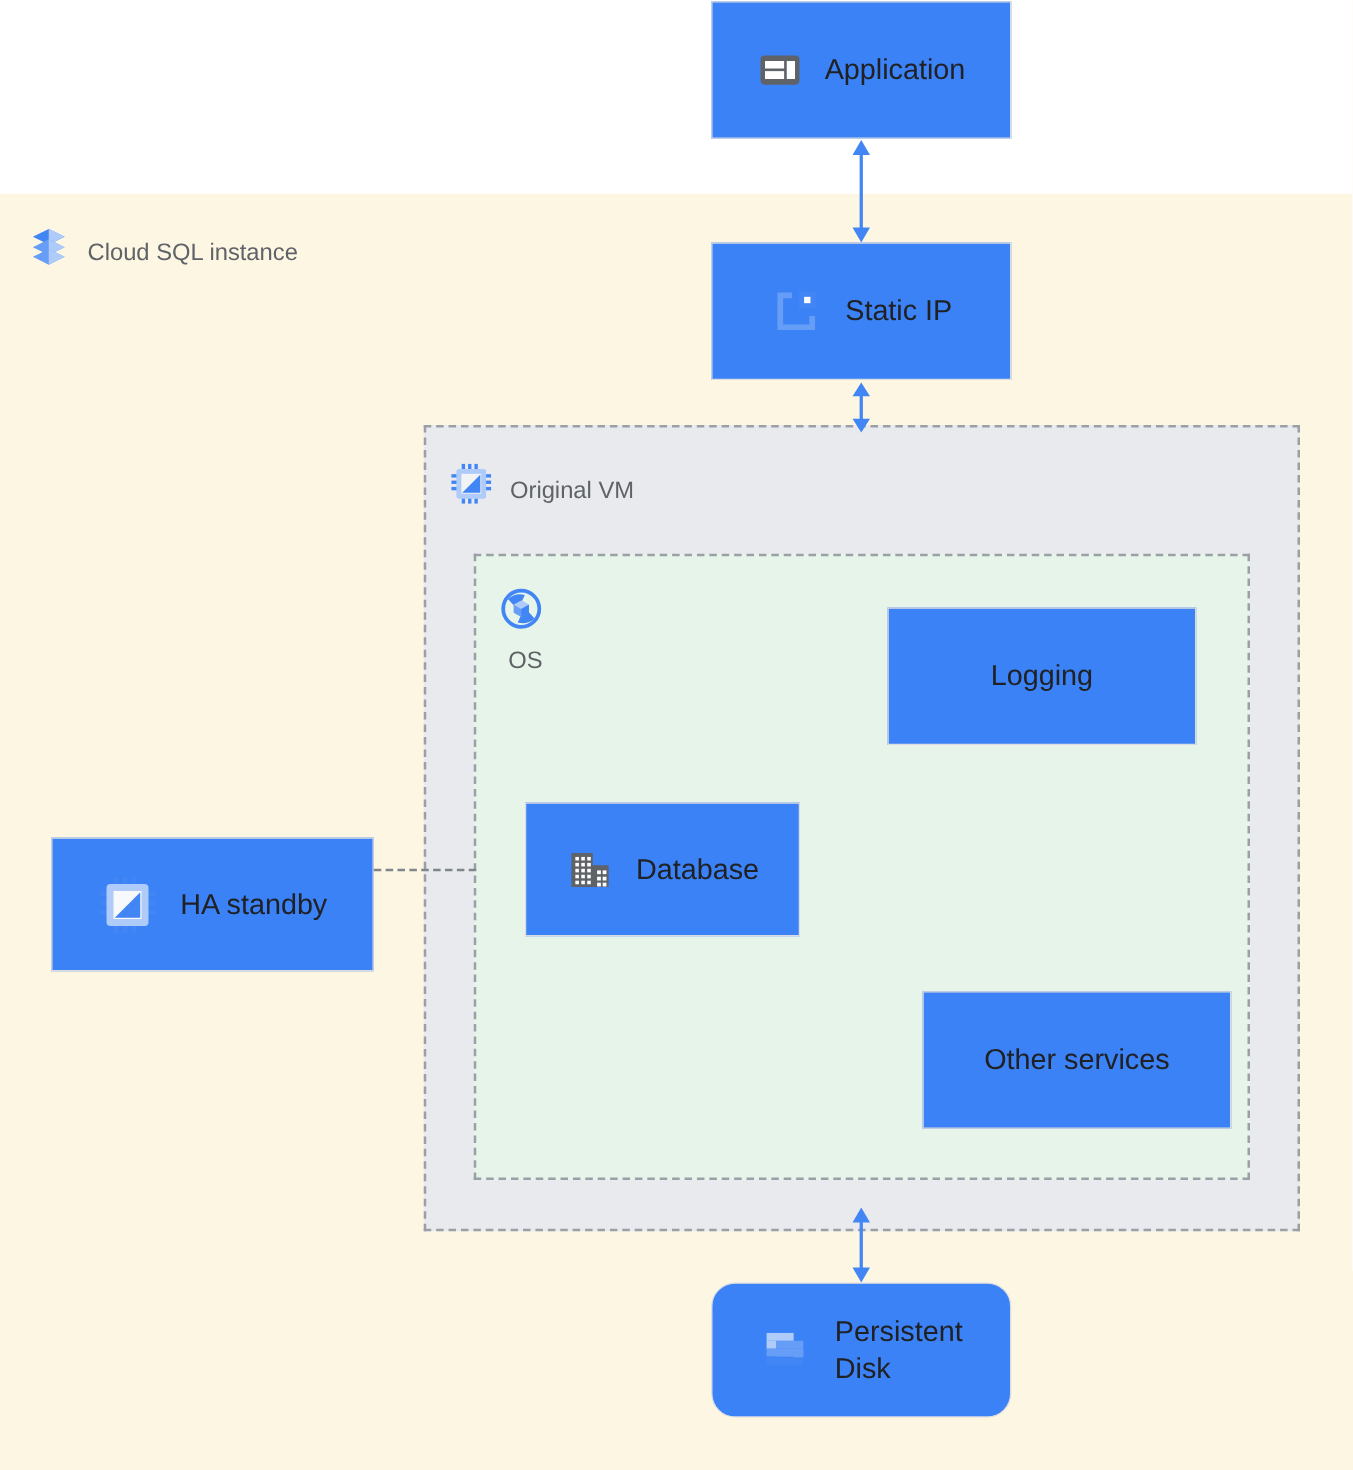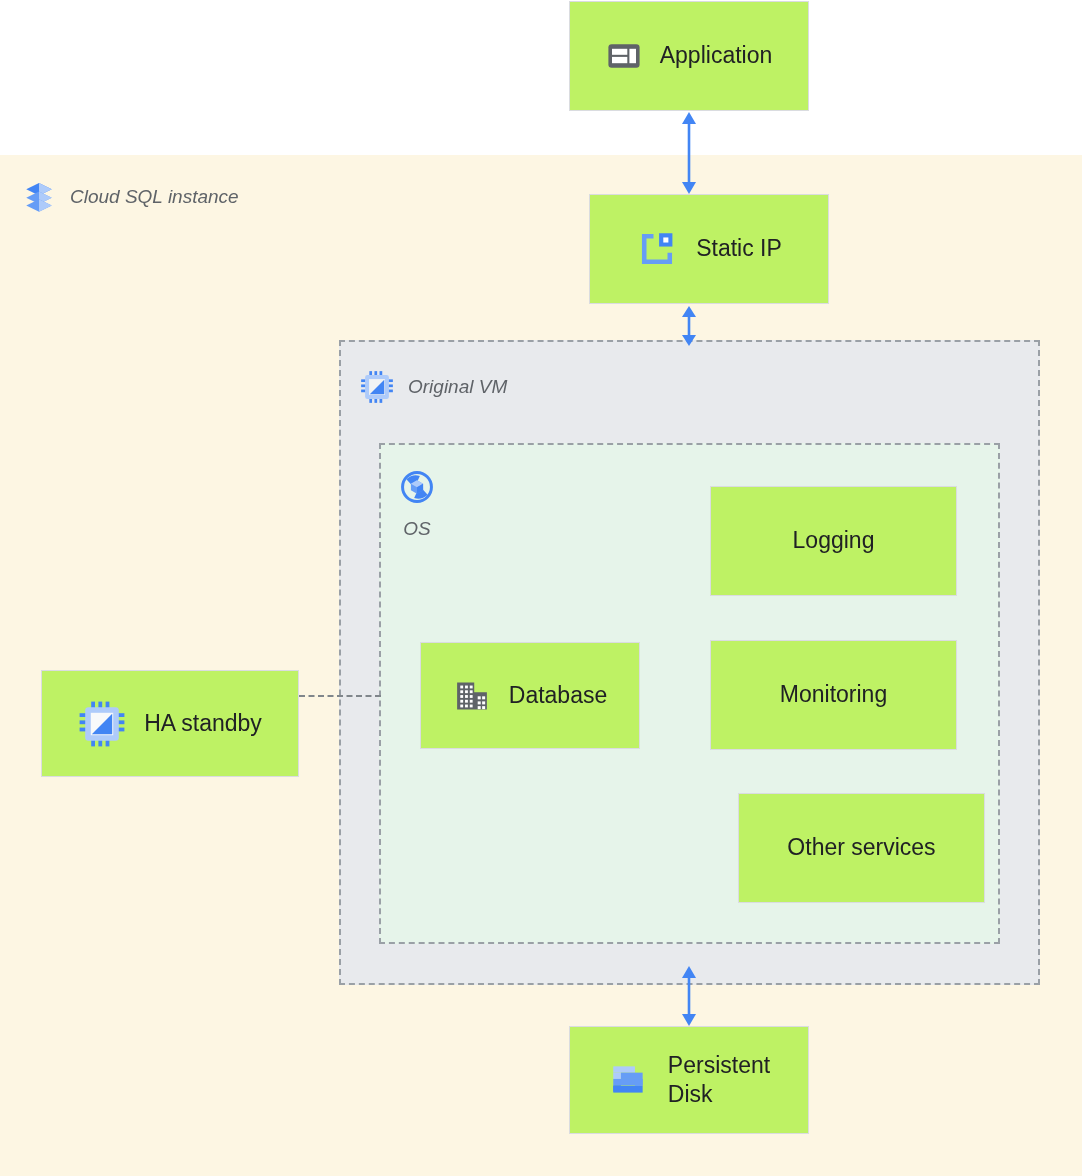--- a/index.html
+++ b/index.html
@@ -21,34 +21,33 @@
     position: absolute;
     left: 0;
     top: 155px;
     width: 1082px;
     height: 1021px;
     background: #FDF6E3;
   }
   .region-label {
     position: absolute;
     display: flex;
-    align-items: center;
+    align-items: flex-end;
     gap: 14px;
-    font-style: italic;
   }
   .region-label .label-text {
     font-size: 19px;
     color: #5F6368;
     white-space: nowrap;
   }
 
   
   .node {
     position: absolute;
-    background: #bef264;
+    background: #3b82f6;
     border: 1px solid #DADCE0;
     box-sizing: border-box;
     display: flex;
     align-items: center;
     justify-content: center;
     gap: 18px;
   }
   .node .node-text {
     font-size: 23px;
     color: #202124;
@@ -157,21 +156,21 @@
     </svg>
     <span class="node-text">Application</span>
   </div>
 
   <svg class="arrow" style="left:671px; top:110px;" width="36" height="86" viewBox="0 0 36 86">
     <line x1="18" y1="9" x2="18" y2="77" stroke="#4285F4" stroke-width="2.6"></line>
     <polygon points="18,2 25,14 11,14" fill="#4285F4"></polygon>
     <polygon points="18,84 25,72 11,72" fill="#4285F4"></polygon>
   </svg>
 
-  <div class="node" style="left:569px; top:194px; width:240px; height:110px;margin-left:20px;">
+  <div class="node" style="left:569px; top:194px; width:240px; height:110px;">
     <svg class="icon" width="42" height="42" viewBox="0 0 24 24">
       <path d="M3.4 3.4 H10 V6 H6 V18 H18 V14.2 H20.6 V20.6 H3.4 Z" fill="#669DF6"></path>
       <rect x="13.2" y="3" width="7.6" height="7.6" fill="#4285F4"></rect>
       <rect x="15.6" y="5.4" width="2.9" height="2.9" fill="#ffffff"></rect>
     </svg>
     <span class="node-text">Static IP</span>
   </div>
 
   <svg class="arrow" style="left:671px; top:304px;" width="36" height="44" viewBox="0 0 36 44">
     <line x1="18" y1="8" x2="18" y2="36" stroke="#4285F4" stroke-width="2.6"></line>
@@ -231,35 +230,32 @@
         <rect x="18.4" y="18.4" width="1.9" height="1.9"></rect>
       </g>
     </svg>
     <span class="node-text">Database</span>
   </div>
 
   <div class="node text-only" style="left:710px; top:486px; width:247px; height:110px;">
     <span class="node-text">Logging</span>
   </div>
 
-  <div class="node text-only" style="left:710px; top:640px; width:247px; height:110px;">
-    <span class="node-text">Monitoring</span>
-  </div>
 
   <div class="node text-only" style="left:710px; top:793px; width:247px; height:110px;margin-left:28px;">
     <span class="node-text">Other services</span>
   </div>
 
   <svg class="arrow" style="left:671px; top:966px;" width="36" height="62" viewBox="0 0 36 62">
     <line x1="18" y1="6" x2="18" y2="54" stroke="#4285F4" stroke-width="2.6"></line>
     <polygon points="18,0 25,12 11,12" fill="#4285F4"></polygon>
     <polygon points="18,60 25,48 11,48" fill="#4285F4"></polygon>
   </svg>
 
-  <div class="node" style="left:569px; top:1026px; width:240px; height:108px;">
+  <div class="node" style="left:569px; top:1026px; width:240px; height:108px;border-radius:19px;">
     <svg class="icon" width="42" height="42" viewBox="0 0 24 24">
       <rect x="3" y="4.2" width="12.4" height="3.6" fill="#AECBFA"></rect>
       <rect x="3" y="7.8" width="4.4" height="3.6" fill="#AECBFA"></rect>
       <rect x="7.4" y="7.8" width="12.4" height="3.6" fill="#669DF6"></rect>
       <rect x="3" y="11.4" width="12.4" height="3.6" fill="#669DF6"></rect>
       <rect x="11.4" y="15" width="8.4" height="0" fill="#4285F4"></rect>
       <rect x="7.4" y="15" width="3.6" height="0" fill="#4285F4"></rect>
       <rect x="3" y="15" width="4.4" height="3.6" fill="#4285F4"></rect>
       <rect x="7.4" y="15" width="12.4" height="0.1" fill="#4285F4"></rect>
       <rect x="7.4" y="11.4" width="12.4" height="3.6" fill="#669DF6"></rect>

